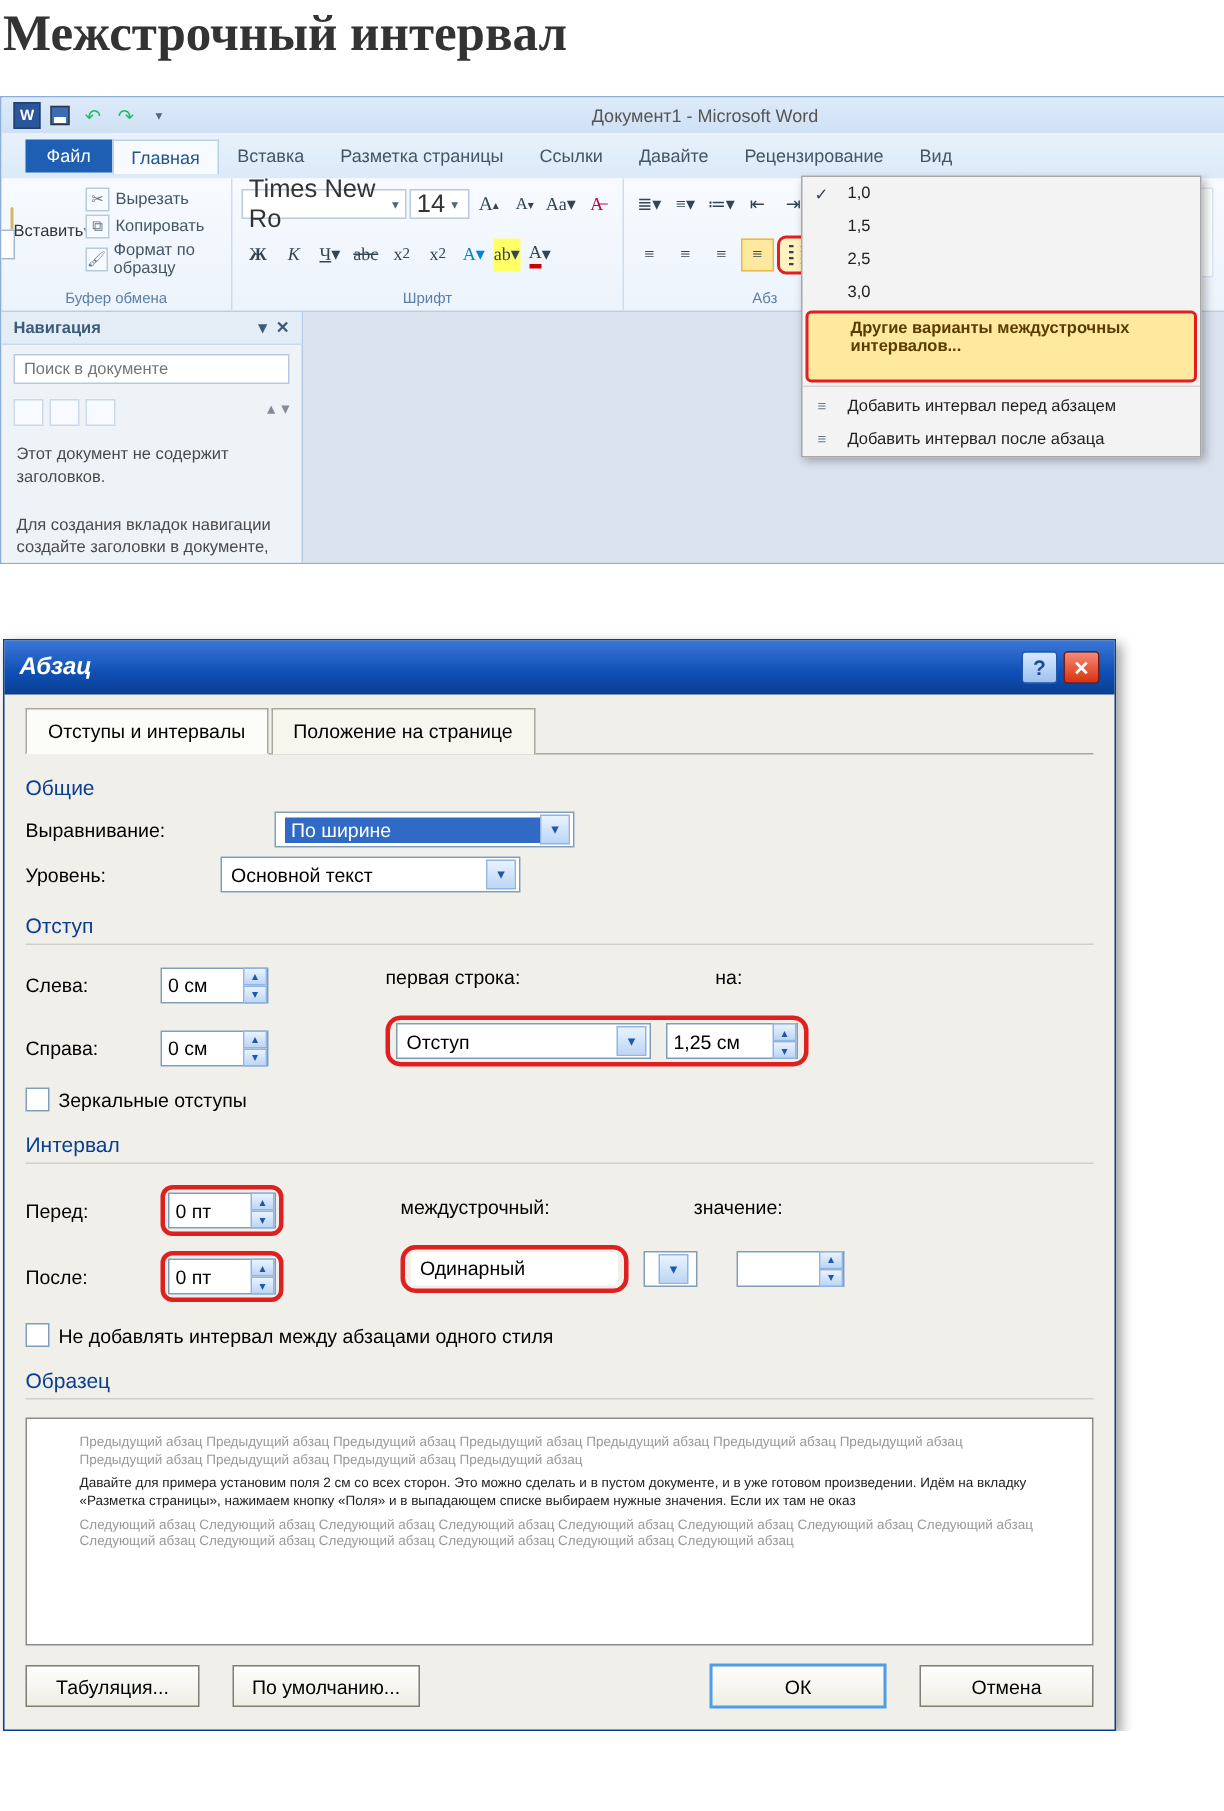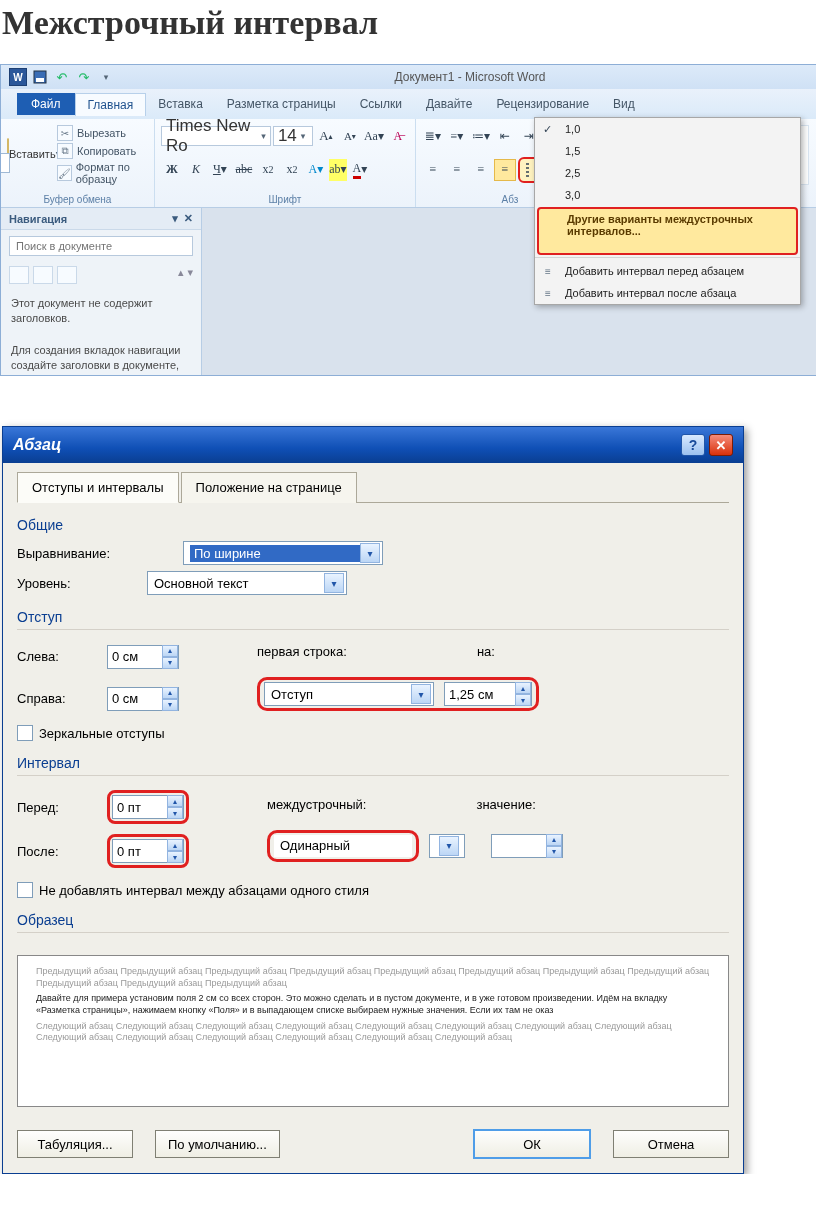--- a/index.html
+++ b/index.html
@@ -78,21 +78,21 @@
   .sel .arrow{ width:18px;height:18px;background:linear-gradient(#e9f3ff,#bcd6f5);border:1px solid #92b4e0;display:flex;align-items:center;justify-content:center;font-size:10px;color:#2156a9;}
   .sel.blue-sel span:first-child{ background:#316ac5; color:#fff; padding:1px 4px; flex:1;}
   .spin{ width:70px; border:1px solid #7f9db9; background:#fff; height:22px; display:flex; align-items:center; }
   .spin .val{ flex:1; padding:0 4px; }
   .spin .sb{ width:16px; display:flex; flex-direction:column; }
   .spin .su,.spin .sd{ height:10px; border:1px solid #92b4e0;background:linear-gradient(#e9f3ff,#bcd6f5); font-size:8px; color:#2156a9; display:flex; align-items:center; justify-content:center;}
   .chk{ display:flex; align-items:center; gap:6px; margin:8px 0; }
   .chk .box{ width:14px;height:14px;border:1px solid #7f9db9;background:#fff;}
   .red-ring{ border:3px solid #e02020; border-radius:10px; padding:2px 4px; display:inline-flex; align-items:center;}
   .red-ring.tight{padding:0; border-radius:8px;}
-  .preview-box{ border:1px solid #888; background:#fff; height:130px; margin:22px 0; padding:10px 18px; font-size:9px; color:#999; line-height:1.3; overflow:hidden;}
+  .preview-box{ border:1px solid #888; background:#fff; height:130px; margin:12px 0; padding:10px 35px; font-size:9px; color:#999; line-height:1.3; overflow:hidden;}
   .preview-box .mid{ color:#222; font-size:9px; margin:4px 0;}
   .dlg-buttons{ display:flex; gap:22px; align-items:center; margin-top:12px;}
   .dlg-buttons .spacer{flex:1;}
   .btn{ min-width:90px; height:26px; border:1px solid #7f7f73; background:linear-gradient(#fefefd,#efeee4); display:flex; align-items:center; justify-content:center; padding:0 12px;}
   .btn.ok{ border:2px solid #4f9de8; }
   .indent-row{display:flex;gap:18px;align-items:center;margin:6px 0;}
   .col{display:flex;flex-direction:column;gap:6px;}
   .tb-just{background:#ffe99e;border:1px solid #e5b94a;}
   .font-underline{text-decoration:underline;}
 </style>
@@ -376,21 +376,21 @@
                   <span class="val">0 пт</span>
                   <span class="sb">
                     <span class="su">▴</span>
                     <span class="sd">▾</span>
                   </span>
                 </div>
           </span>
         </div>
       </div>
       <div class="col" style="margin-left:60px;">
-        <div class="fld-row" style="gap:30px;">
+        <div class="fld-row" style="gap:16px;">
           <div>междустрочный:</div>
           <div style="margin-left:80px;">значение:</div>
         </div>
         <div class="fld-row">
           <span class="red-ring">
             <div class="sel" style="width:130px;border:none;">
                   <span>Одинарный</span>
                 </div>
           </span>
           <div class="sel" style="width:26px;justify-content:center;">

